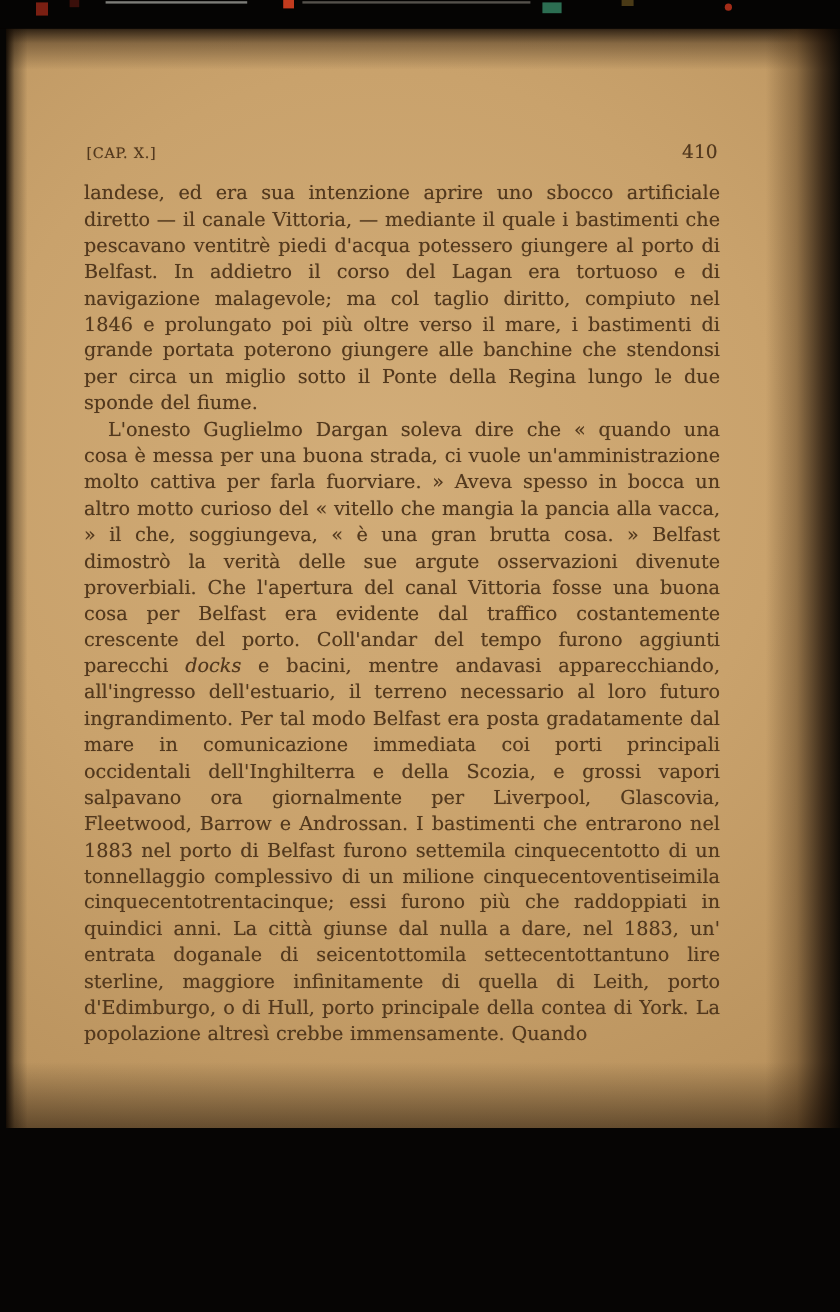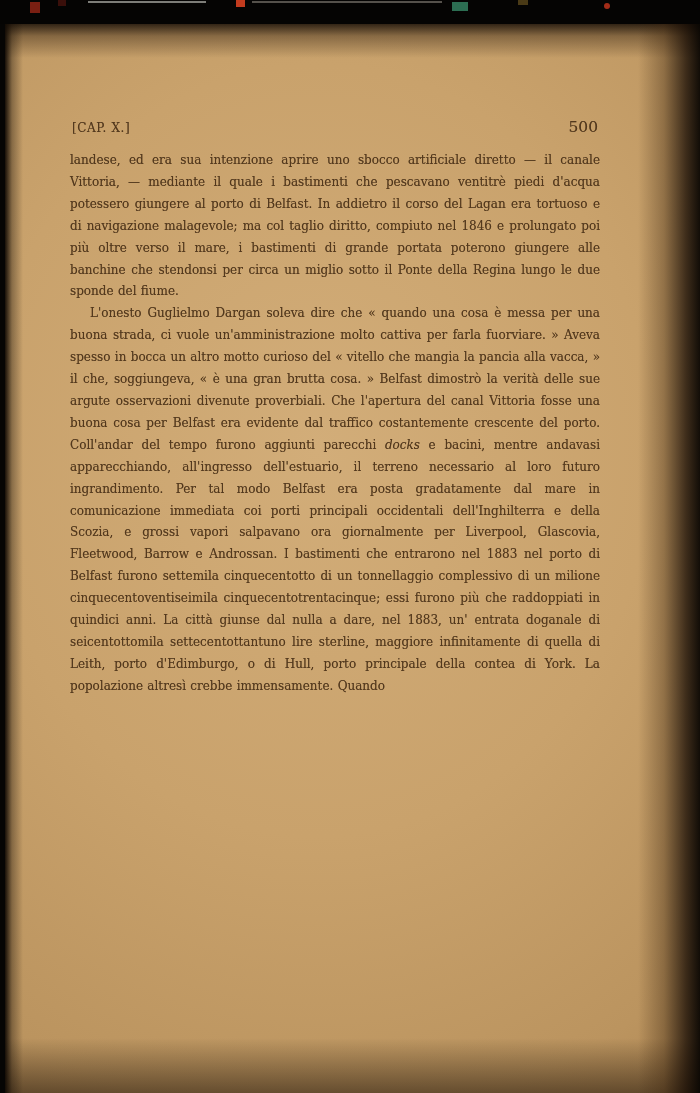--- a/index.html
+++ b/index.html
@@ -3,21 +3,21 @@
 <meta charset="utf-8">
 <style>
   html, body {
     margin: 0;
     padding: 0;
     background: #060504;
   }
   .scan {
     position: relative;
     width: 700px;
-    height: 1093px;
+    height: 940px;
     overflow: hidden;
     background: #060504;
     font-family: "DejaVu Serif", "Liberation Serif", serif;
   }
   
   .top-edge {
     position: absolute;
     top: 0; left: 0; right: 0;
     height: 24px;
     background: #050403;
@@ -76,21 +76,21 @@
   .head-title {
     font-size: 11.5px;
     letter-spacing: 1.4px;
     transform: translateX(-24px);
   }
   .page-num {
     font-size: 15.5px;
   }
   .para {
     margin: 0;
-    font-size: 12px;
+    font-size: 16px;
     line-height: 21.9px;
     text-align: justify;
     word-spacing: 0.5px;
   }
   .para.indent { text-indent: 20px; }
   .para em { font-style: italic; }
 </style>
 </head>
 <body>
 
@@ -106,21 +106,21 @@
     <div class="artifact a5"></div>
     <div class="artifact a6"></div>
   </div>
 
   <div class="paper"></div>
 
   <div class="page-inner">
 
     <div class="running-head">
       <span class="chapter">[CAP. X.]</span>
-      <span class="page-num">500</span>
+      <span class="page-num">410</span>
     </div>
 
     <p class="para">landese, ed era sua intenzione aprire uno sbocco artificiale diretto — il canale Vittoria, — mediante il quale i bastimenti che pescavano ventitrè piedi d'acqua potessero giungere al porto di Belfast. In addietro il corso del Lagan era tortuoso e di navigazione malagevole; ma col taglio diritto, compiuto nel 1846 e prolungato poi più oltre verso il mare, i bastimenti di grande portata poterono giungere alle banchine che stendonsi per circa un miglio sotto il Ponte della Regina lungo le due sponde del fiume.</p>
 
     <p class="para indent"><span>L'onesto Guglielmo Dargan soleva dire che « quando una cosa è messa per una buona strada, ci vuole un'amministrazione molto cattiva per farla fuorviare. » Aveva spesso in bocca un altro motto curioso del « vitello che mangia la pancia alla vacca, » il che, soggiungeva, « è una gran brutta cosa. » Belfast dimostrò la verità delle sue argute osservazioni divenute proverbiali. Che l'apertura del canal Vittoria fosse una buona cosa per Belfast era evidente dal traffico costantemente crescente del porto. Coll'andar del tempo furono aggiunti parecchi </span><em>docks</em><span> e bacini, mentre andavasi apparecchiando, all'ingresso dell'estuario, il terreno necessario al loro futuro ingrandimento. Per tal modo Belfast era posta gradatamente dal mare in comunicazione immediata coi porti principali occidentali dell'Inghilterra e della Scozia, e grossi vapori salpavano ora giornalmente per Liverpool, Glascovia, Fleetwood, Barrow e Androssan. I bastimenti che entrarono nel 1883 nel porto di Belfast furono settemila cinquecentotto di un tonnellaggio complessivo di un milione cinquecentoventiseimila cinquecentotrentacinque; essi furono più che raddoppiati in quindici anni. La città giunse dal nulla a dare, nel 1883, un' entrata doganale di seicentottomila settecentottantuno lire sterline, maggiore infinitamente di quella di Leith, porto d'Edimburgo, o di Hull, porto principale della contea di York. La popolazione altresì crebbe immensamente. Quando</span></p>
 
   </div>
 
 </div>
 

